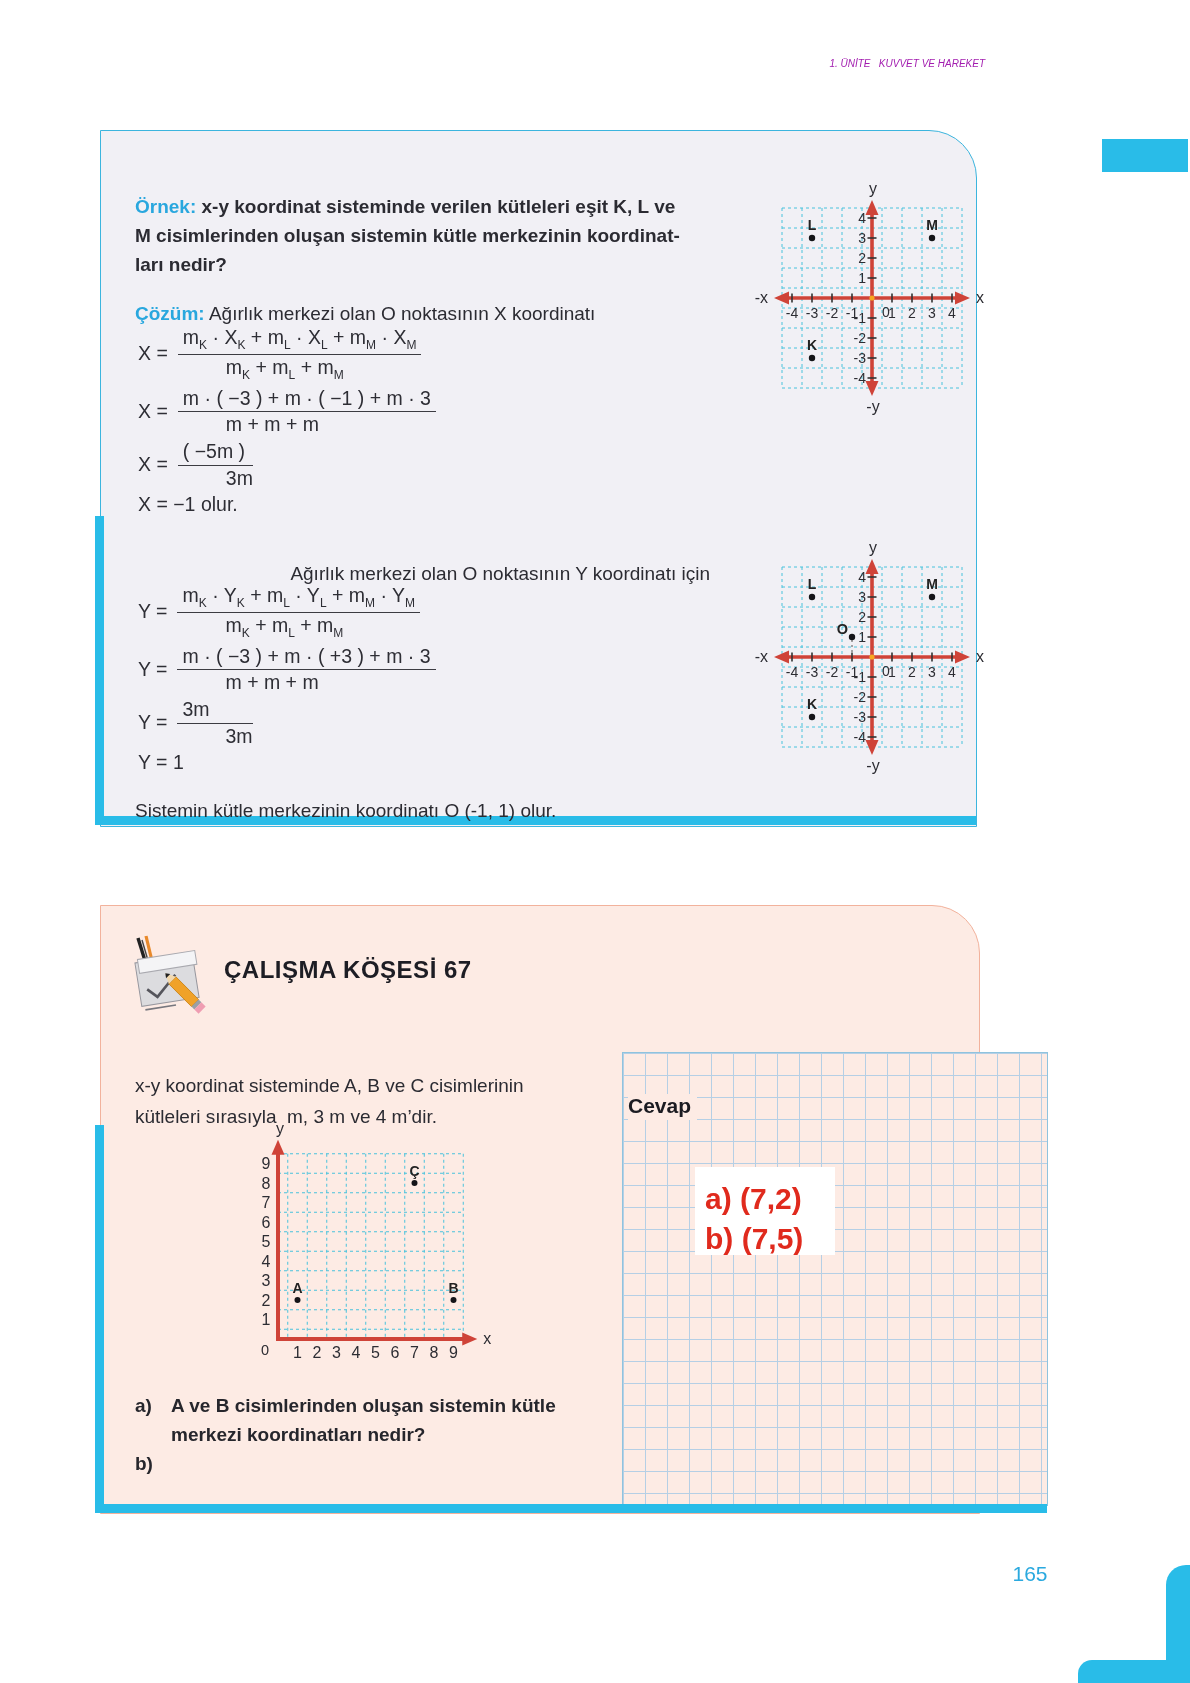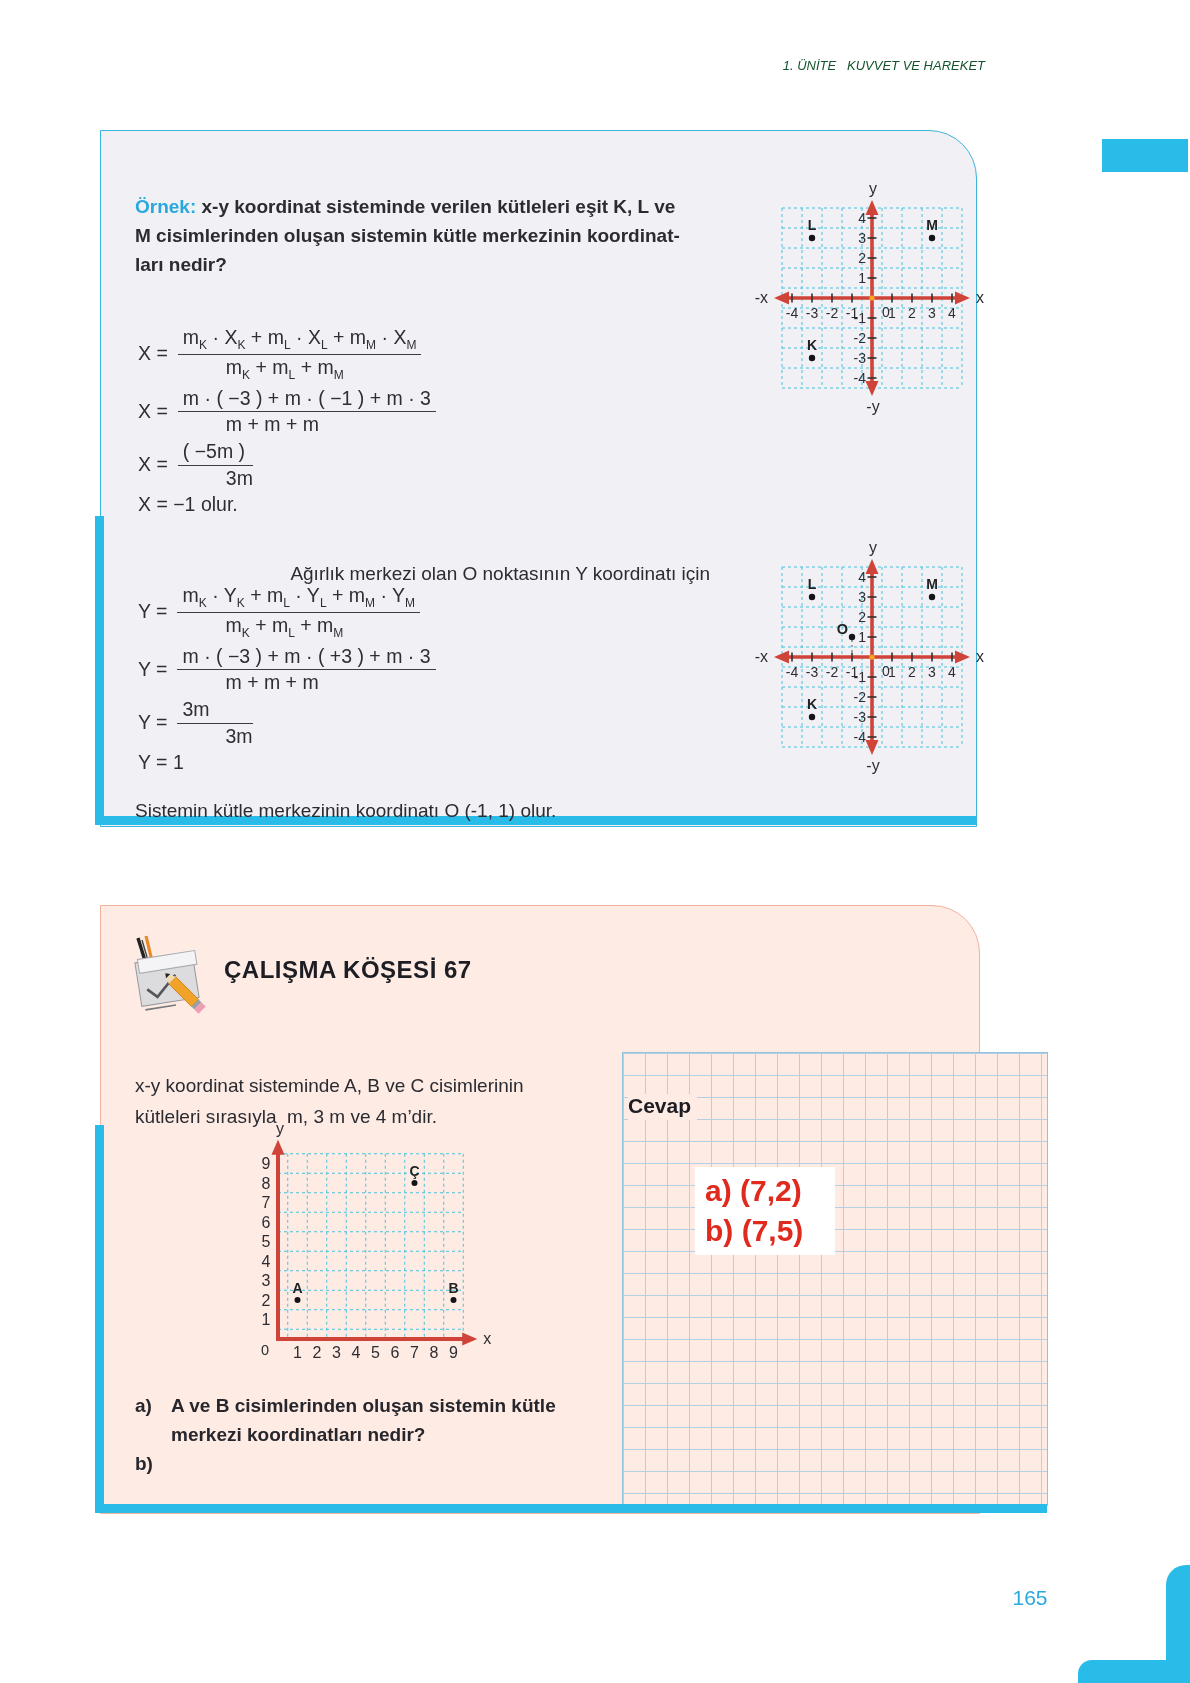--- a/index.html
+++ b/index.html
@@ -1,21 +1,21 @@
 <!DOCTYPE html>
 <html><head>
 <meta charset="utf-8">
 <style>
   html,body{margin:0;padding:0;background:#fff;}
   .page{position:relative;width:1190px;height:1683px;background:#ffffff;overflow:hidden;
         font-family:"Liberation Sans","DejaVu Sans",sans-serif;color:#2d2d33;}
   .abs{position:absolute;}
   
-  .hdr{left:640px;top:58px;width:345px;text-align:right;font-style:italic;font-size:13px;
-       color:#14532d;white-space:pre;}
+  .hdr{left:640px;top:58px;width:345px;text-align:right;font-style:italic;font-size:10px;
+       color:#a21caf;white-space:pre;}
   
   .box1{left:100px;top:130px;width:875px;height:695px;background:#f1f0f5;
         border:1.6px solid #3cb5de;border-top-right-radius:48px;}
   .tab{left:1102px;top:139px;width:86px;height:33px;background:#29bce8;}
   .bar{background:#29bce8;}
   .b1-left{left:95px;top:516px;width:9px;height:309px;}
   .b1-bottom{left:95px;top:816px;width:881px;height:9px;}
   .b2-left{left:95px;top:1125px;width:9px;height:388px;}
   .b2-bottom{left:95px;top:1504px;width:952px;height:9px;}
   .para{font-size:19px;line-height:29px;color:#2b2b32;margin-top:28px;}
@@ -42,41 +42,42 @@
   .questions{left:135px;top:1392px;width:470px;}
   .q{display:flex;margin-bottom:1px;font-weight:bold;font-size:19px;line-height:28.5px;color:#26262c;}
   .q-label{width:36px;flex:none;}
   
   .cevap{left:622px;top:1052px;width:424px;height:452px;background-color:#fdebe4;
          border:1px solid #8fc3de;
          background-image:repeating-linear-gradient(#b5cfe5 0 1px,transparent 1px 22px),
                           repeating-linear-gradient(90deg,#b5cfe5 0 1px,transparent 1px 22px);}
   .cevap-label{left:628px;top:1054px;font-size:21px;font-weight:bold;color:#1b1b21;background:#fdebe4;padding:0 6px 2px 0;margin-top:40px;}
   .answer-box{left:695px;top:1167px;width:140px;height:88px;background:#ffffff;
-              color:#e02a1d;font-weight:bold;font-size:30px;line-height:40px;padding:4px 0 0 10px;box-sizing:border-box;}
-  
-  .pagenum{left:1000px;top:1562px;width:60px;text-align:center;font-size:21px;color:#2aa9df;margin-top:24px;}
+              color:#e02a1d;font-weight:bold;font-size:30px;line-height:40px;padding:12px 0 0 10px;box-sizing:border-box;}
+  
+  .pagenum{left:1000px;top:1562px;width:60px;text-align:center;font-size:21px;color:#2aa9df;}
   .corner-v{left:1166px;top:1565px;width:24px;height:118px;background:#29bce8;border-radius:20px 0 0 0;}
   .corner-h{left:1078px;top:1660px;width:112px;height:23px;background:#29bce8;border-radius:14px 0 0 0;}
   svg text{font-family:"Liberation Sans","DejaVu Sans",sans-serif;}
 </style>
 </head>
 <body>
 
 <div class="page">
 
   <div class="abs hdr">1. ÜNİTE   KUVVET VE HAREKET</div>
 
   <div class="abs box1"></div>
   <div class="abs tab"></div>
   <div class="abs bar b1-left"></div>
   <div class="abs bar b1-bottom"></div>
 
   <p class="abs para p-ornek"><span class="cyan">Örnek:</span><span> x-y koordinat sisteminde verilen kütleleri eşit K, L ve<br>M cisimlerinden oluşan sistemin kütle merkezinin koordinat-<br>ları nedir?</span></p>
 
+  <p class="abs para p-cozum"><span class="cyan">Çözüm:</span><span> Ağırlık merkezi olan O noktasının X koordinatı</span></p>
 
   <div class="abs eq-block xblock">
     <div class="eq">
         <span class="lhs">X =</span>
         <span class="frac">
           <span class="num">m<sub>K</sub> · X<sub>K</sub> + m<sub>L</sub> · X<sub>L</sub> + m<sub>M</sub> · X<sub>M</sub></span>
           <span class="den">m<sub>K</sub> + m<sub>L</sub> + m<sub>M</sub></span>
         </span>
       </div>
     <div class="eq">

